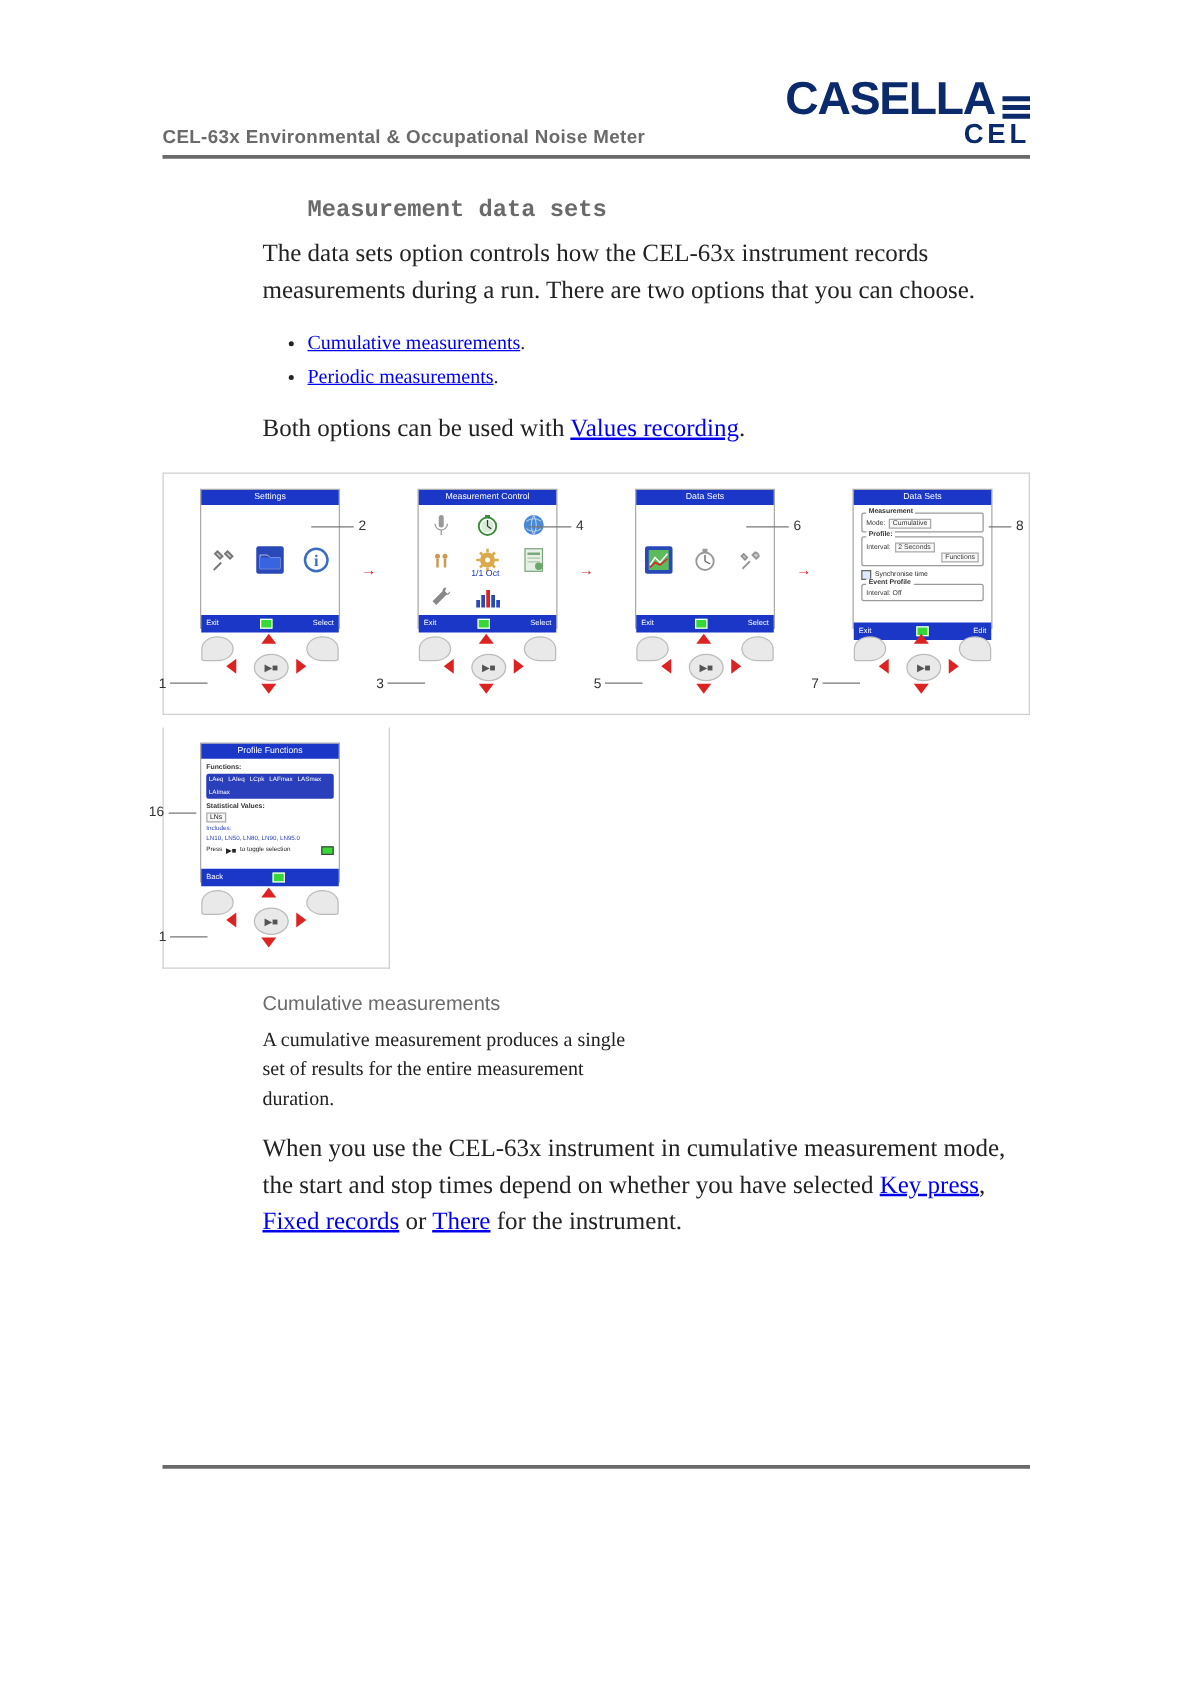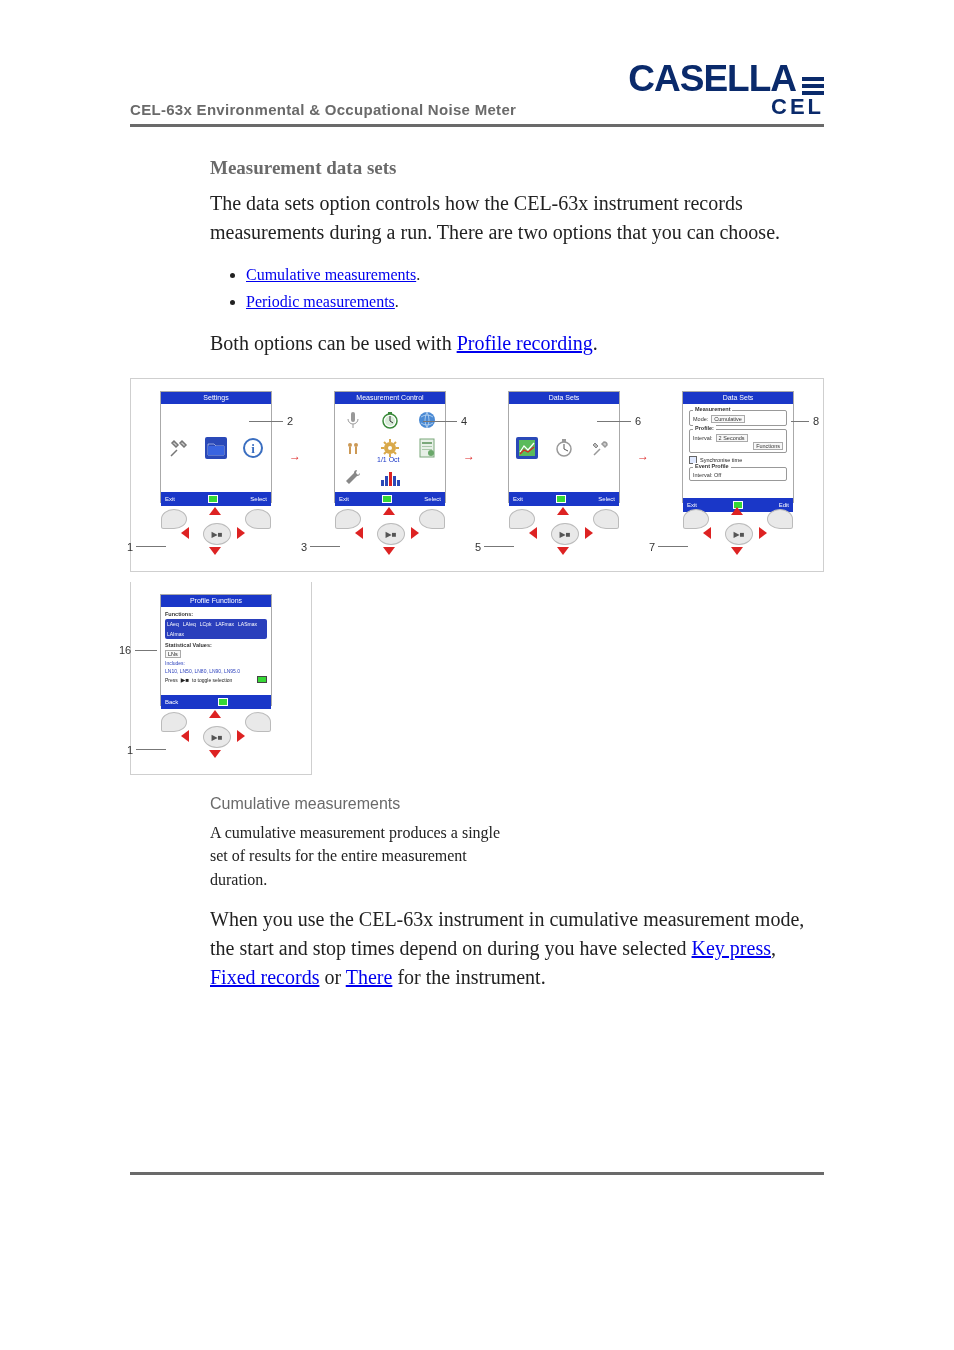--- a/index.html
+++ b/index.html
@@ -61,25 +61,26 @@
   }
   .rule {
     height: 3px;
     background: #6a6a6a;
     margin-bottom: 30px;
   }
   .content {
     margin-left: 80px;
   }
   .h2 {
-    font-family: Liberation Serif, serif;
+    font-family: Liberation Mono, monospace;
     font-weight: bold;
     color: #6a6a6a;
     font-size: 19px;
     margin-bottom: 10px;
+    margin-left: 36px;
   }
   .h3 {
     font-family: Verdana, Arial, sans-serif;
     color: #6a6a6a;
     font-size: 16px;
     margin-top: 20px;
     margin-bottom: 8px;
   }
   .body-text {
     font-size: 20px;
@@ -382,21 +383,21 @@
     <ul>
       <li>
         <span class="link">Cumulative measurements</span><span>.</span>
       </li>
       <li>
         <span class="link">Periodic measurements</span><span>.</span>
       </li>
     </ul>
 
     <div class="body-text">
-      <span>Both options can be used with </span><span class="link">Profile recording</span><span>.</span>
+      <span>Both options can be used with </span><span class="link">Values recording</span><span>.</span>
     </div>
 
     <div class="figure1">
       <div class="screens-row">
 
         <div class="screen-group">
           <div class="device-screen">
             <div class="screen-header">Settings</div>
             <div class="screen-body">
               <div class="icon-grid">
@@ -742,19 +743,19 @@
         <div class="callout-line" style="left:-5px; bottom:12px; width:30px; height:1px;"></div>
       </div>
     </div>
 
     <div class="h3">Cumulative measurements</div>
     <div class="cumu-row">
       <div class="col-body">A cumulative measurement produces a single set of results for the entire measurement duration.</div>
     </div>
 
     <div class="body-text">
-      <span>When you use the CEL-63x instrument in cumulative measurement mode, the start and stop times depend on during you have selected </span><span class="link">Key press</span><span>, </span><span class="link">Fixed records</span><span> or </span><span class="link">There</span><span> for the instrument.</span>
+      <span>When you use the CEL-63x instrument in cumulative measurement mode, the start and stop times depend on whether you have selected </span><span class="link">Key press</span><span>, </span><span class="link">Fixed records</span><span> or </span><span class="link">There</span><span> for the instrument.</span>
     </div>
 
   </div>
 
   <div class="bottom-rule"></div>
 </div>
 
 </body></html>

